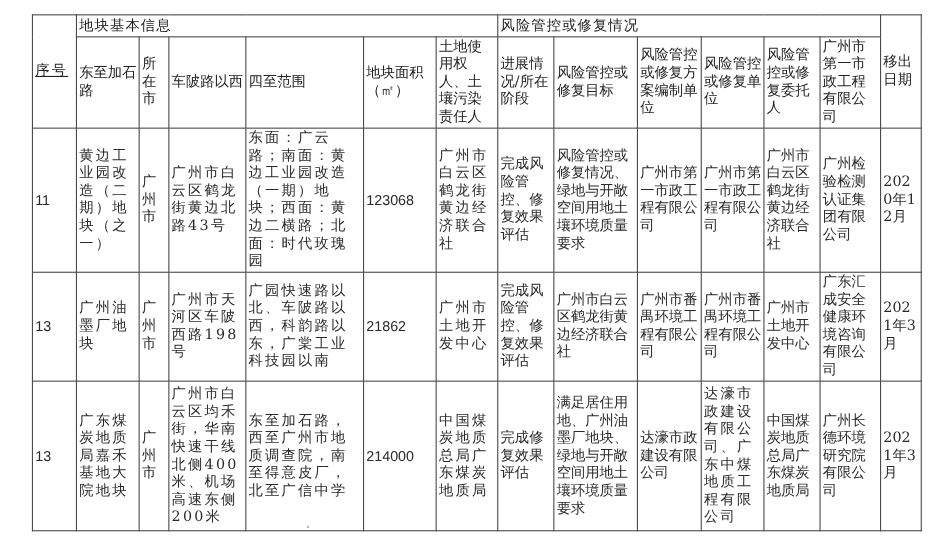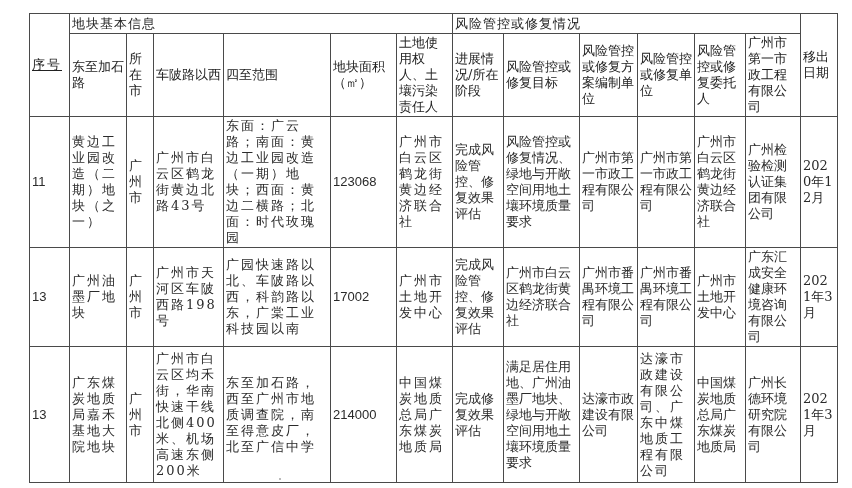--- a/index.html
+++ b/index.html
@@ -79,21 +79,21 @@
     <td>广州检验检测认证集团有限公司</td>
     <td>2020年12月</td>
   </tr>
 
   <tr class="r12">
     <td class="num">13</td>
     <td class="left">广州油墨厂地块</td>
     <td>广州市</td>
     <td class="left">广州市天河区车陂西路198号</td>
     <td class="left">广园快速路以北、车陂路以西，科韵路以东，广棠工业科技园以南</td>
-    <td class="num">17002</td>
+    <td class="num">21862</td>
     <td class="left">广州市土地开发中心</td>
     <td>完成风险管控、修复效果评估</td>
     <td>广州市白云区鹤龙街黄边经济联合社</td>
     <td>广州市番禺环境工程有限公司</td>
     <td>广州市番禺环境工程有限公司</td>
     <td>广州市土地开发中心</td>
     <td>广东汇成安全健康环境咨询有限公司</td>
     <td>2021年3月</td>
   </tr>
 

